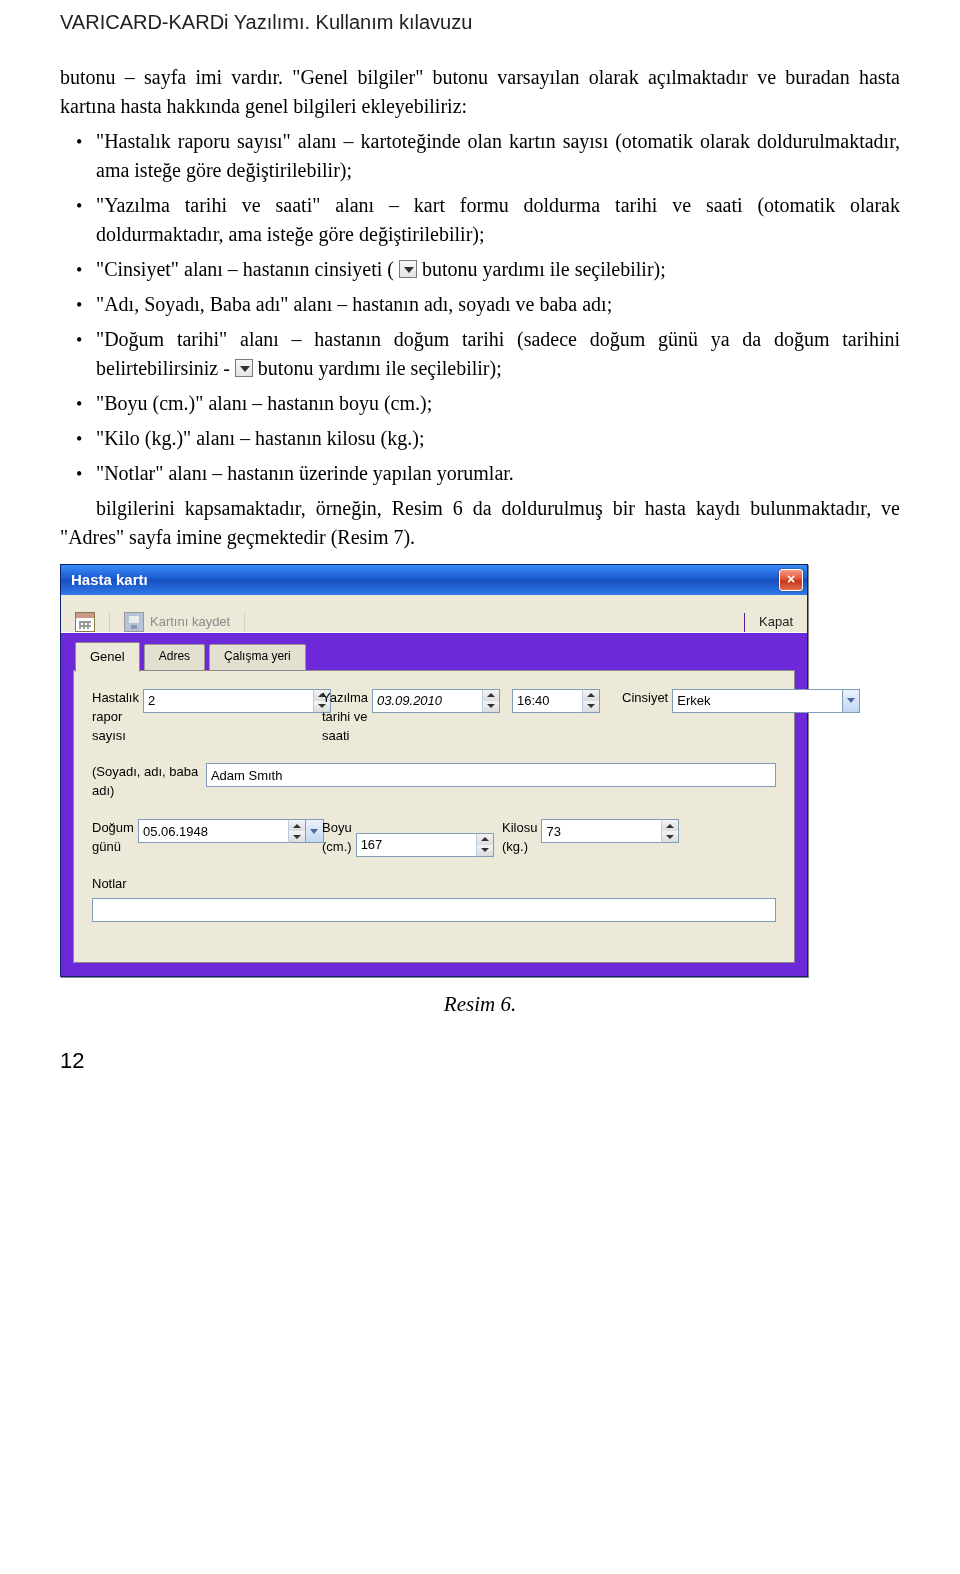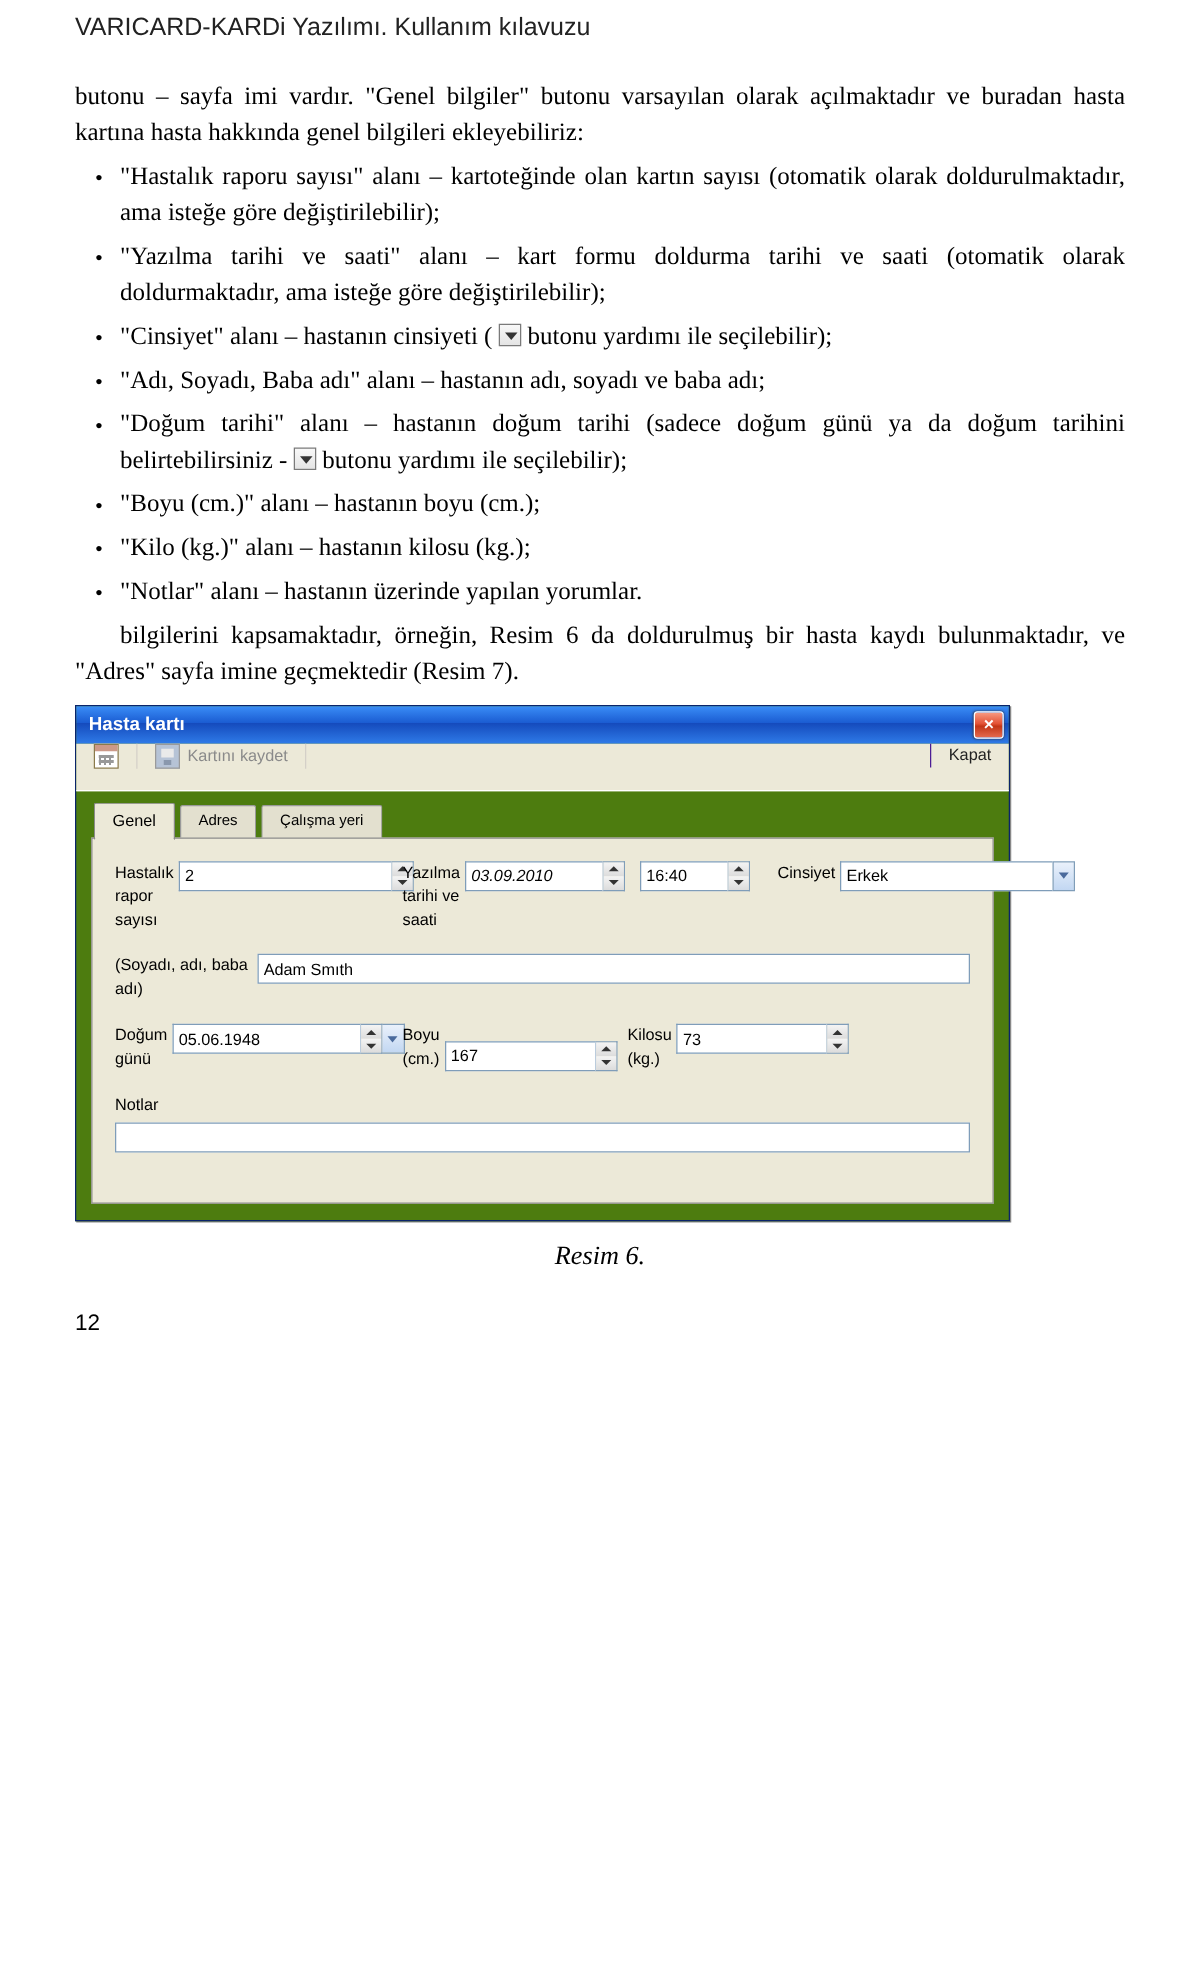--- a/index.html
+++ b/index.html
@@ -49,30 +49,30 @@
     border-top: 6px solid #333;
   }
   .figure-caption {
     text-align: center;
     font-style: italic;
     margin-top: 12px;
     font-size: 21px;
   }
   .page-num {
     font-family: Arial, Helvetica, sans-serif;
-    font-size: 18px;
+    font-size: 22px;
     margin-top: 26px;
   }
   .dialog-wrap { margin-top: 12px; }
   .dialog {
     font-family: Tahoma, Arial, sans-serif;
     font-size: 13px;
     width: 748px;
     border: 1px solid #0a246a;
-    background: #4d7c0f;
+    background: #6d28d9;
     box-shadow: 1px 1px 0 #888;
   }
   .titlebar {
     display: flex;
     align-items: center;
     justify-content: space-between;
     height: 30px;
     background: linear-gradient(to bottom, #3a8df7 0%, #1a5bd1 45%, #154bbd 46%, #2f7be8 100%);
     color: #fff;
     font-weight: bold;
@@ -87,21 +87,21 @@
     color: #fff;
     font-weight: bold;
     font-size: 14px;
     text-align: center;
     line-height: 18px;
     box-shadow: 0 0 2px #333;
     cursor: pointer;
   }
   .toolbar {
     display: flex;
-    align-items: flex-start;
+    align-items: flex-end;
     height: 38px;
     background: #ece9d8;
     border-bottom: 1px solid #fff;
   }
   .tb-btn {
     display: flex;
     align-items: center;
     gap: 6px;
     padding: 0 14px;
     color: #222;

